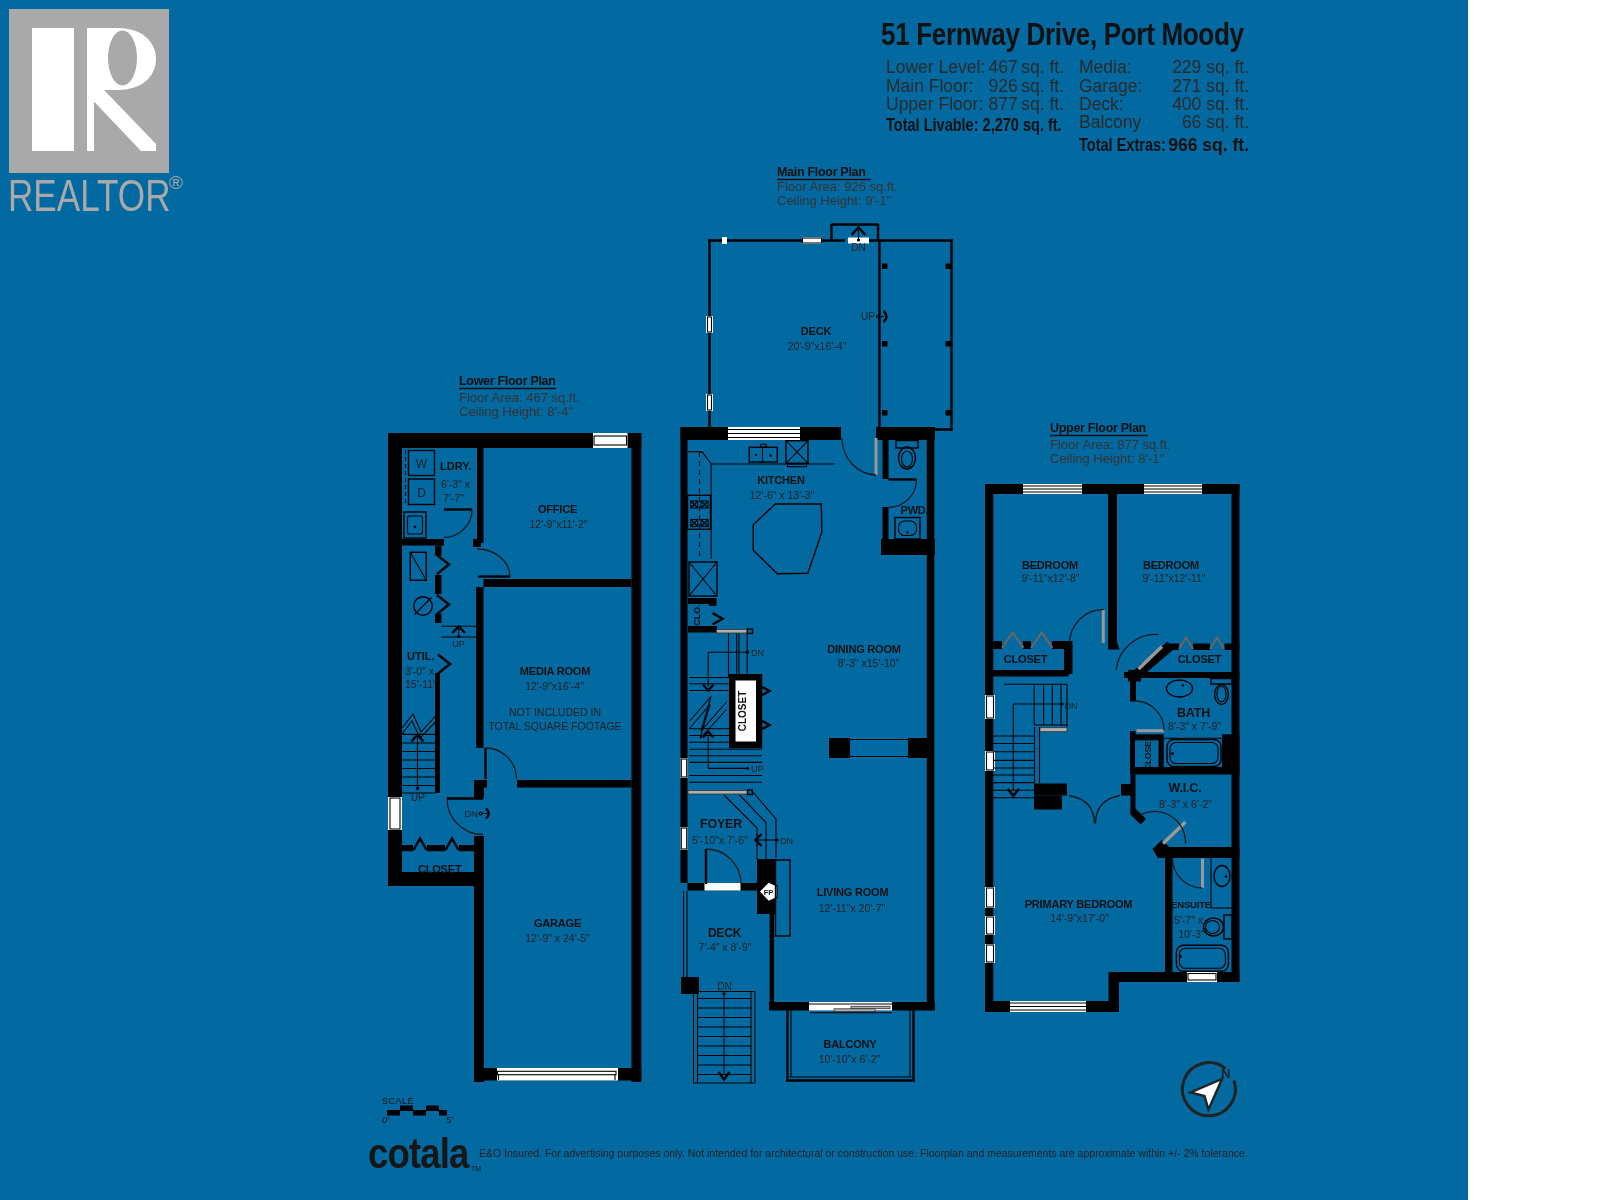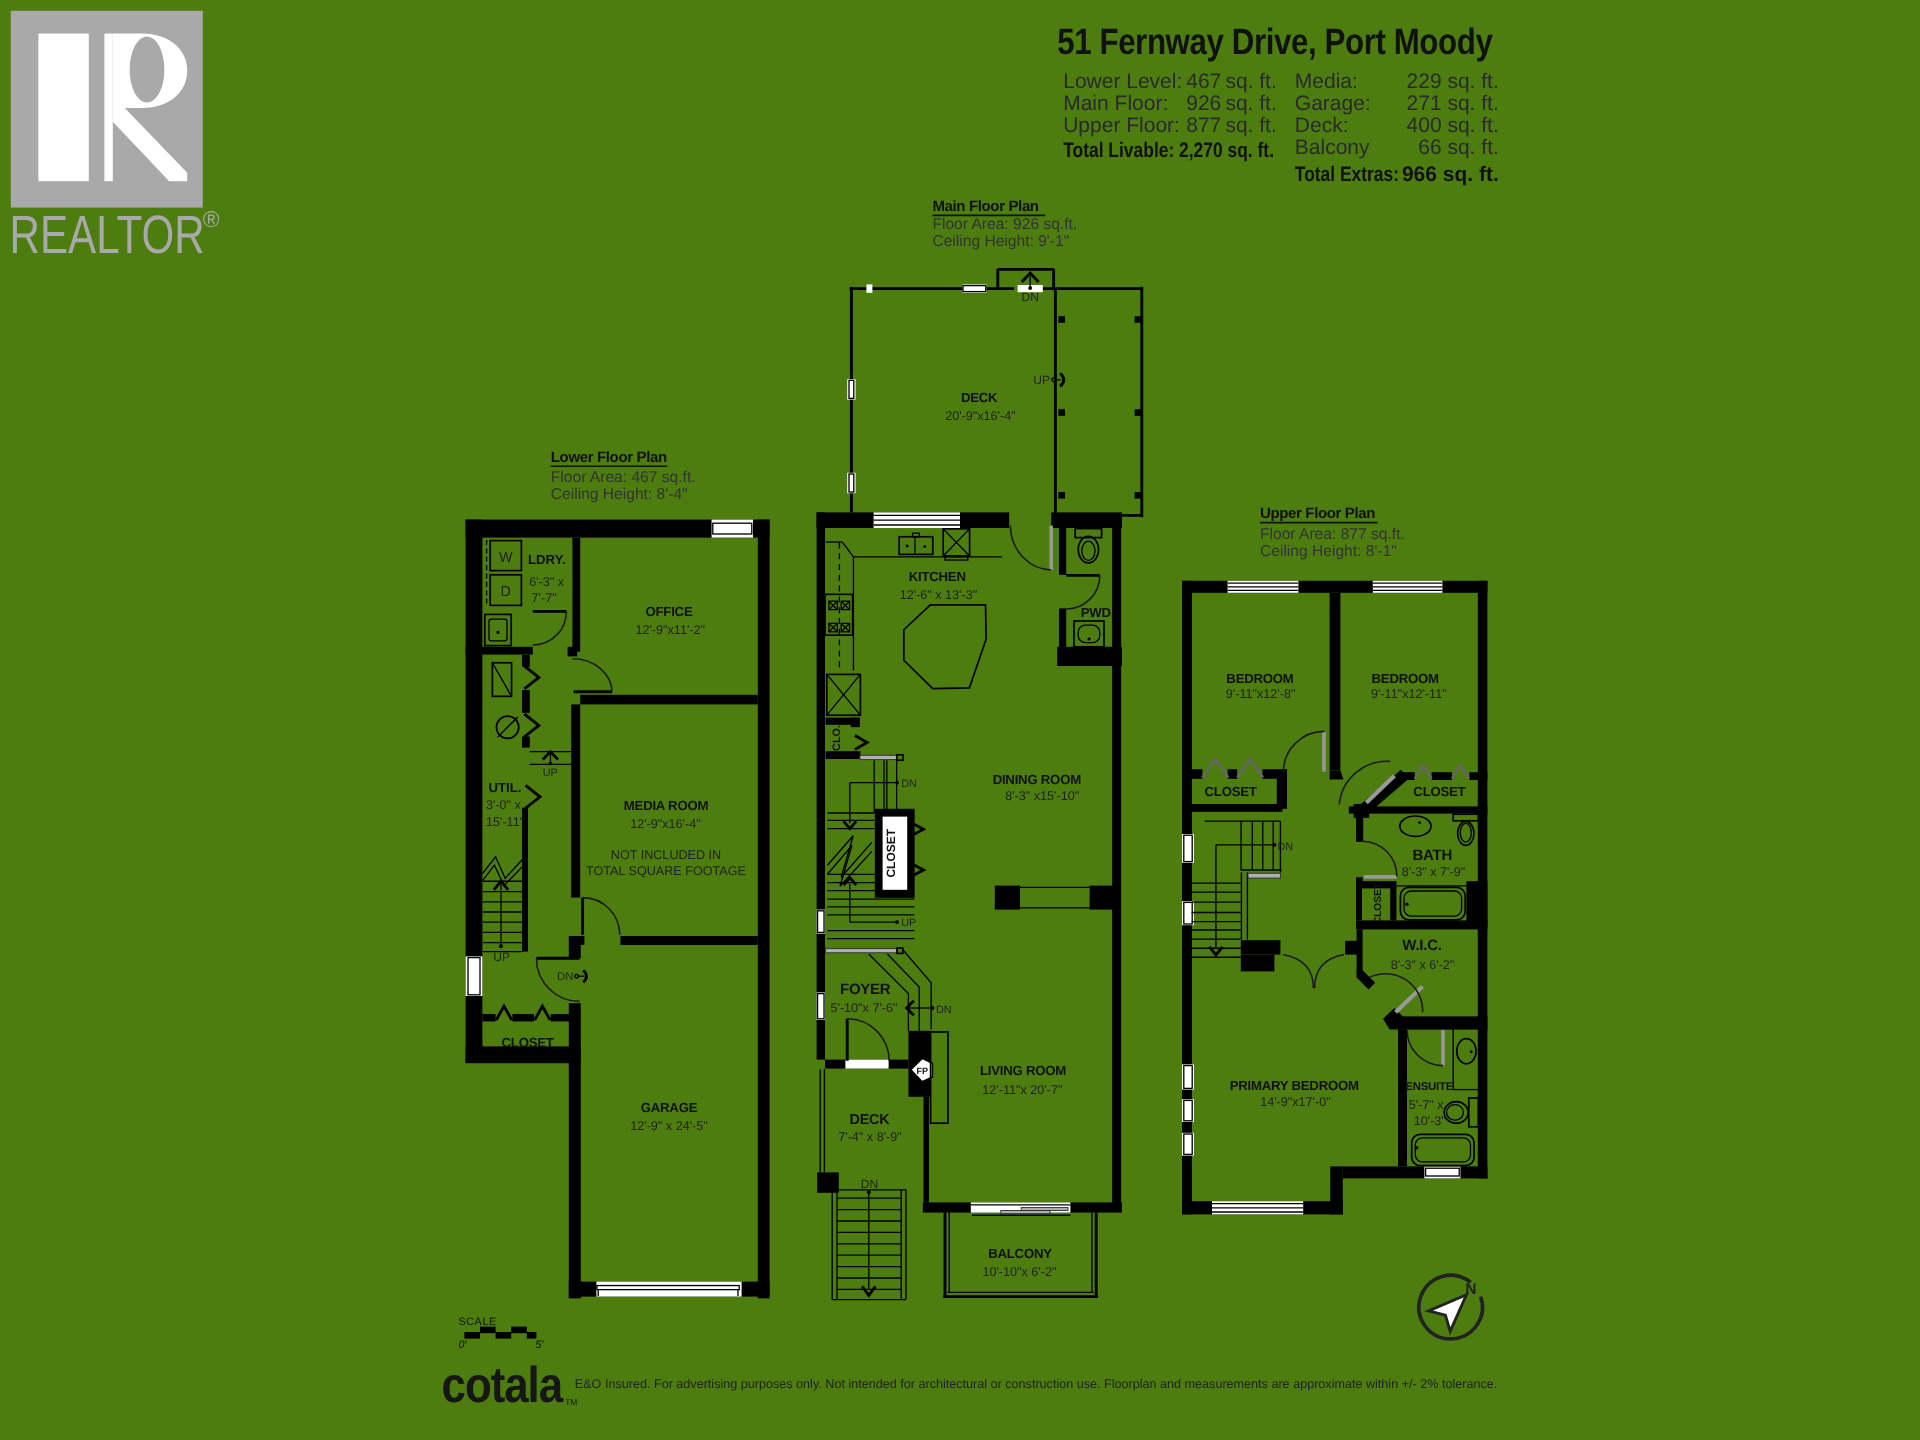--- a/index.html
+++ b/index.html
@@ -1,16 +1,16 @@
 <!DOCTYPE html>
 <html><head>
 <meta charset="utf-8">
 <style>
   html,body{margin:0;padding:0;background:#fff;}
-  #page{position:relative;width:1600px;height:1200px;background:#4d7c0f;overflow:hidden;}
+  #page{position:relative;width:1468px;height:1200px;background:#0369a1;overflow:hidden;}
   svg{position:absolute;top:0;left:0;}
   .w{fill:#000;stroke:none;}
   .gy{fill:#a9a9a9;}
   .ln{stroke:#000;stroke-width:1.4;fill:none;}
   .lt{stroke:#000;stroke-width:1.1;fill:none;}
   .l2{stroke:#000;stroke-width:2.4;fill:none;}
   .arc{stroke:#1a1a1a;stroke-width:1.3;fill:none;}
   .grf{fill:#b0b0b0;stroke:#333;stroke-width:0.8;}
   text{fill:#111;}
   .rn{font:bold 11px "Liberation Sans",sans-serif;text-anchor:middle;letter-spacing:-0.2px;}

